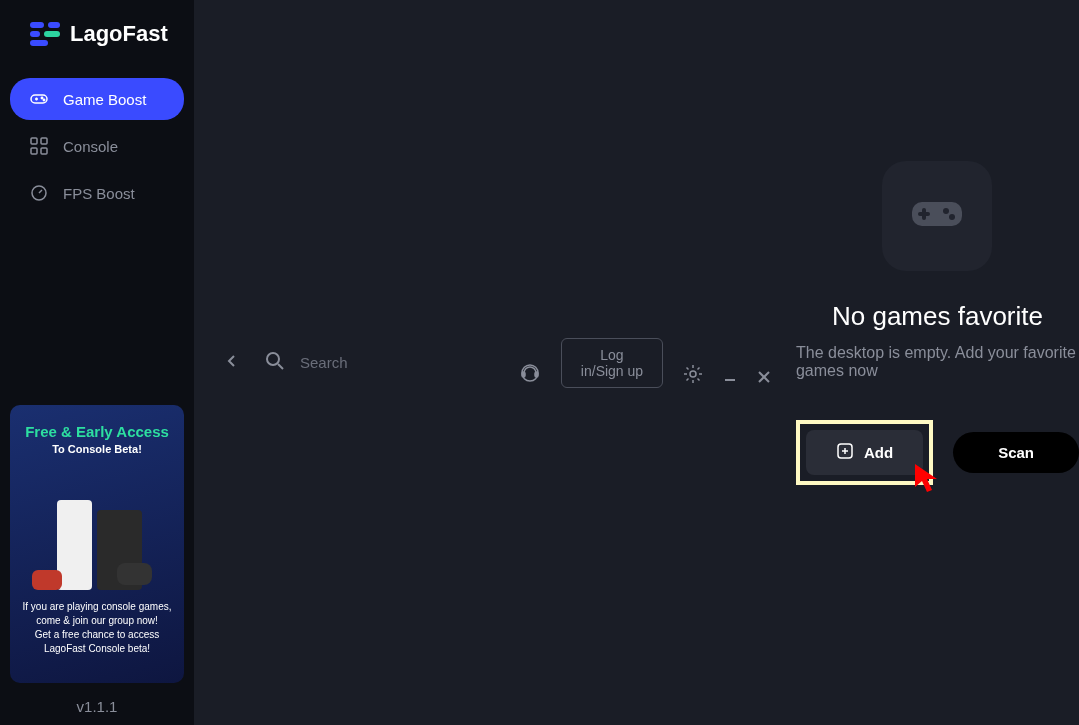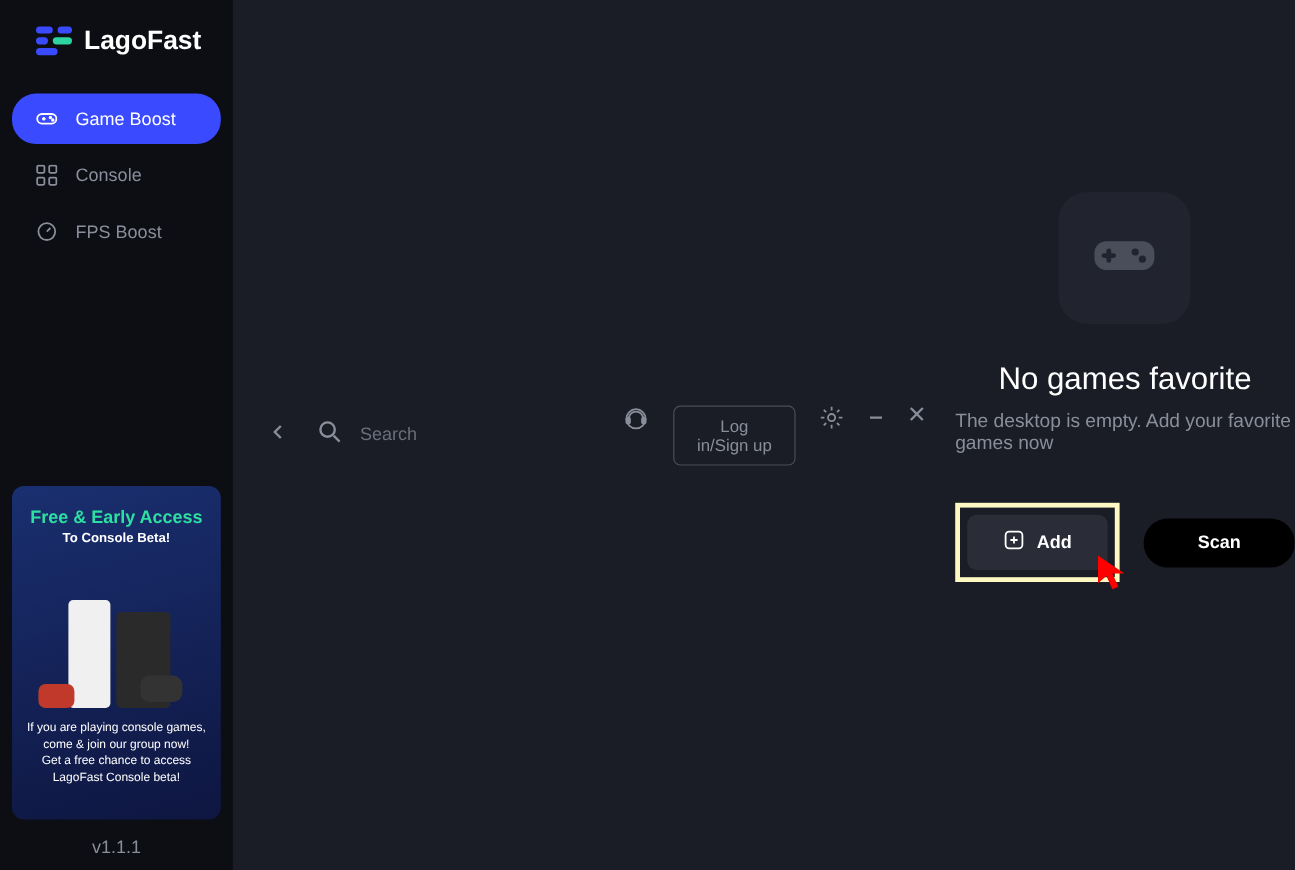--- a/index.html
+++ b/index.html
@@ -179,21 +179,21 @@
       color: #fff;
       font-size: 15px;
       outline: none;
       flex: 1;
     }
     .search-input::placeholder {
       color: #6a6e7a;
     }
     .topbar-right {
       display: flex;
-      align-items: flex-start;
+      align-items: flex-end;
       gap: 20px;
     }
     .support-icon {
       color: #8a8e9a;
       cursor: pointer;
     }
     .login-btn {
       background: transparent;
       border: 1px solid #4a4e5a;
       color: #8a8e9a;

